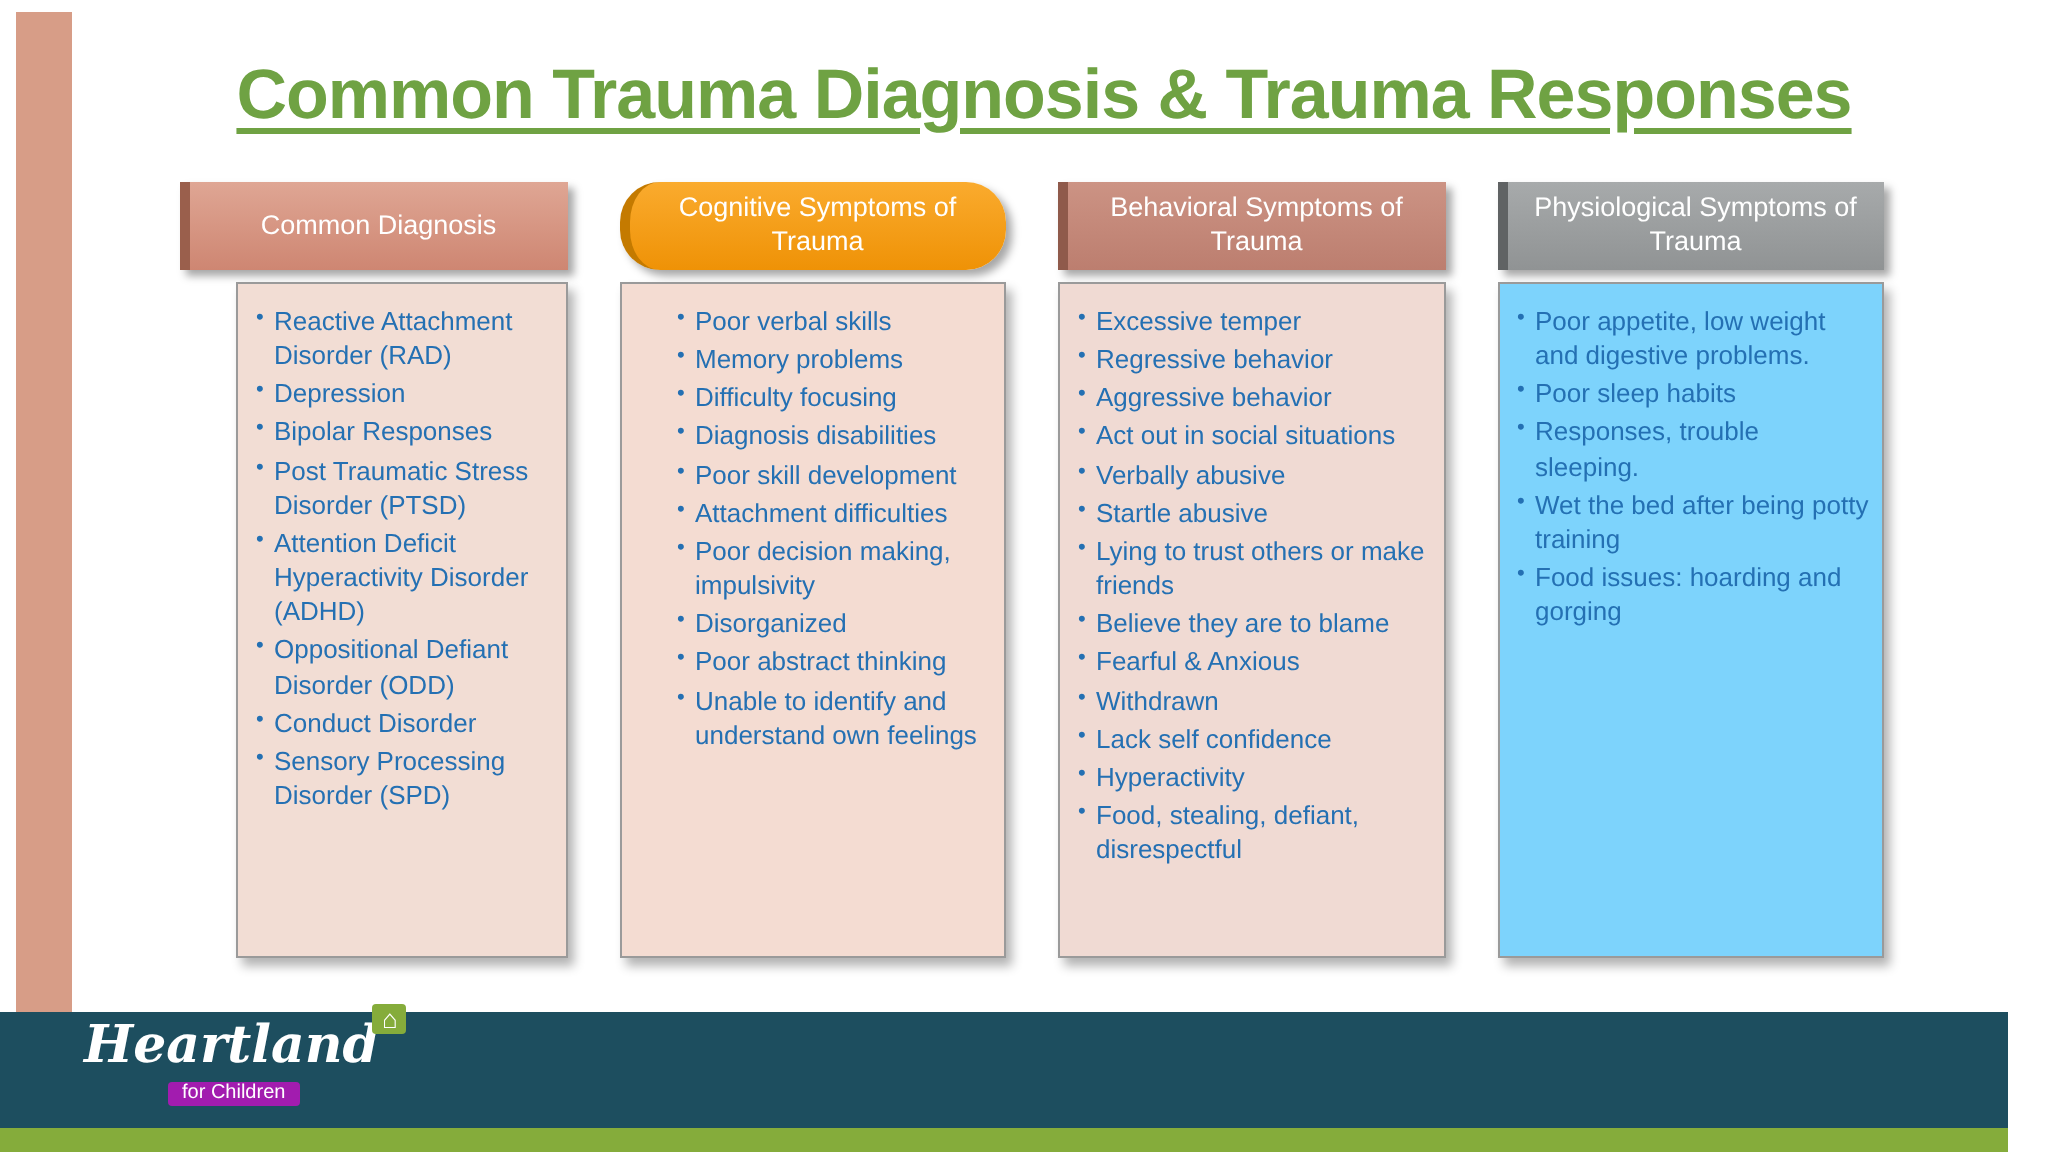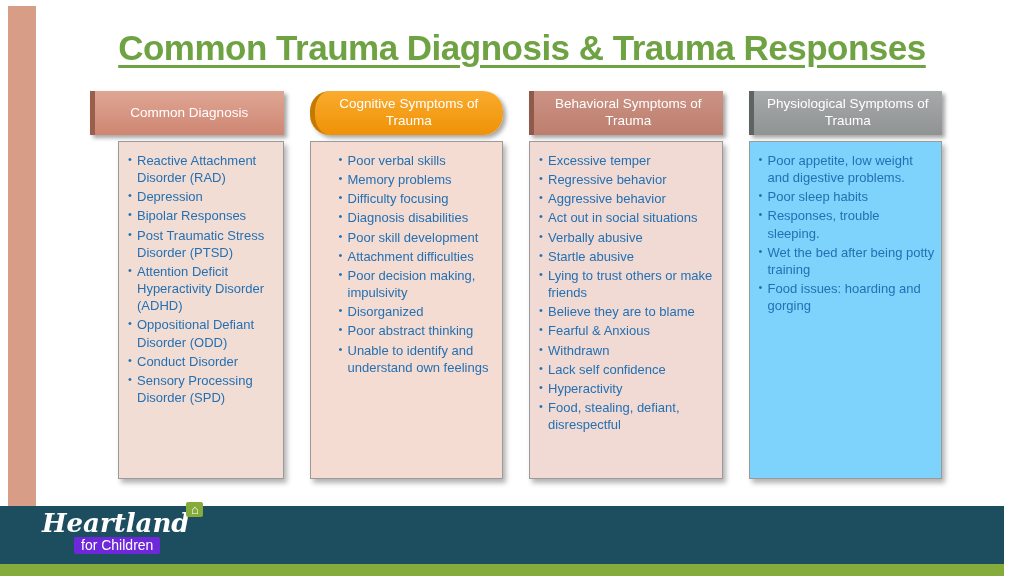--- a/index.html
+++ b/index.html
@@ -148,25 +148,25 @@
     height: 15px;
     background: #85ac3b;
     color: #ffffff;
     font-size: 13px;
     line-height: 15px;
     text-align: center;
     border-radius: 2px;
   }
   .logo-sub {
     display: inline-block;
-    margin-left: 32px;
+    margin-left: 42px;
     margin-top: 1px;
-    background: #6d28d9;
-    color: #ffffff;
-    font-size: 14px;
+    background: #a21caf;
+    color: #ffffff;
+    font-size: 10px;
     padding: 0 7px 1px 7px;
     border-radius: 2px;
   }
 </style>
 </head>
 <body>
 
 <div class="slide">
 
   <div class="side-bar"></div>

